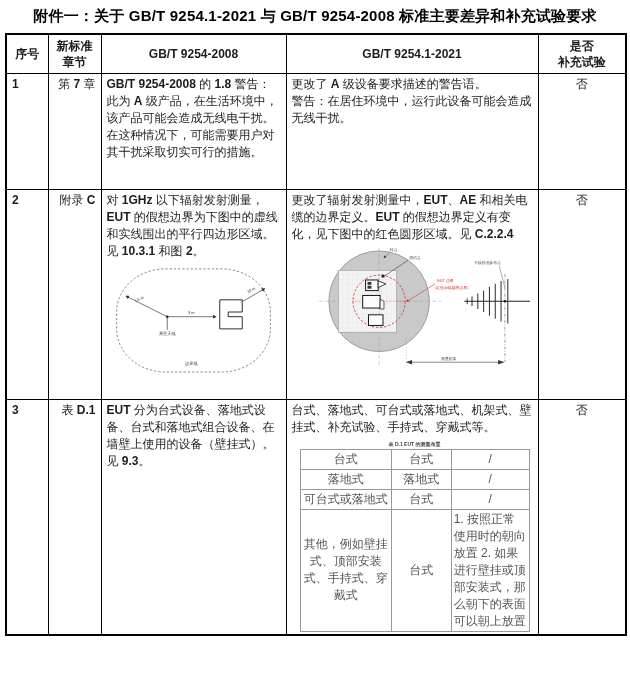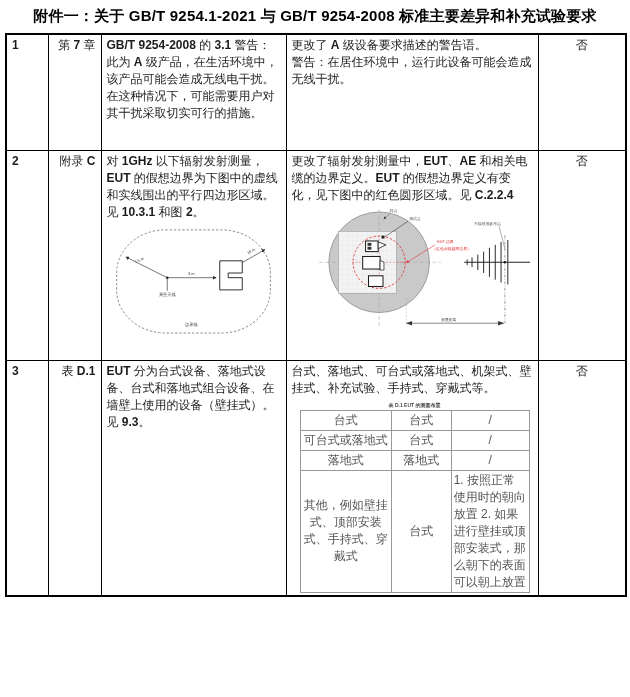--- a/index.html
+++ b/index.html
@@ -57,25 +57,34 @@
 
 <table class="main">
   <colgroup>
     <col style="width:42px">
       <col style="width:53px">
       <col style="width:185px">
       <col style="width:252px">
       <col style="width:88px">
   </colgroup>
   <tbody>
+      <tr class="hr">
+    <th>序号</th>
+    <th style="white-space:pre-line">新标准
+章节</th>
+    <th class="lt"><b>GB/T 9254-2008</b></th>
+    <th class="lt"><b>GB/T 9254.1-2021</b></th>
+    <th style="white-space:pre-line">是否
+补充试验</th>
+  </tr>
 
   <tr class="r1">
     <td class="c-no lt"><b>1</b></td>
     <td class="c-ch lt">第 <b>7</b> 章</td>
-    <td class="c-txt lt"><b>GB/T 9254-2008</b> 的 <b>3.1</b> 警告：此为 <b>A</b> 级产品，在生活环境中，该产品可能会造成无线电干扰。在这种情况下，可能需要用户对其干扰采取切实可行的措施。</td>
+    <td class="c-txt lt"><b>GB/T 9254-2008</b> 的 <b>1.8</b> 警告：此为 <b>A</b> 级产品，在生活环境中，该产品可能会造成无线电干扰。在这种情况下，可能需要用户对其干扰采取切实可行的措施。</td>
     <td class="c-txt lt">更改了 <b>A</b> 级设备要求描述的警告语。
 警告：在居住环境中，运行此设备可能会造成无线干扰。</td>
     <td class="c-sup">否</td>
   </tr>
 
   <tr class="r2">
     <td class="c-no lt"><b>2</b></td>
     <td class="c-ch lt">附录 <b>C</b></td>
     <td>
       <div class="c-txt lt" style="white-space:pre-line">对 <b>1GHz</b> 以下辐射发射测量，<b>EUT</b> 的假想边界为下图中的虚线和实线围出的平行四边形区域。见 <b>10.3.1</b> 和图 <b>2</b>。</div>
@@ -177,27 +186,27 @@
               <col style="width:26%">
               <col style="width:34%">
             </colgroup>
         <tbody>
         <tr>
           <td>台式</td>
           <td>台式</td>
           <td>/</td>
         </tr>
         <tr>
-          <td>可台式或落地式</td>
-          <td>台式</td>
-          <td>/</td>
-        </tr>
-        <tr>
           <td>落地式</td>
           <td>落地式</td>
+          <td>/</td>
+        </tr>
+        <tr>
+          <td>可台式或落地式</td>
+          <td>台式</td>
           <td>/</td>
         </tr>
         <tr>
           <td>其他，例如壁挂式、顶部安装式、手持式、穿戴式</td>
           <td>台式</td>
           <td class="notes">1. 按照正常使用时的朝向放置  2. 如果进行壁挂或顶部安装式，那么朝下的表面可以朝上放置</td>
         </tr>
 
       </tbody>
           </table>

